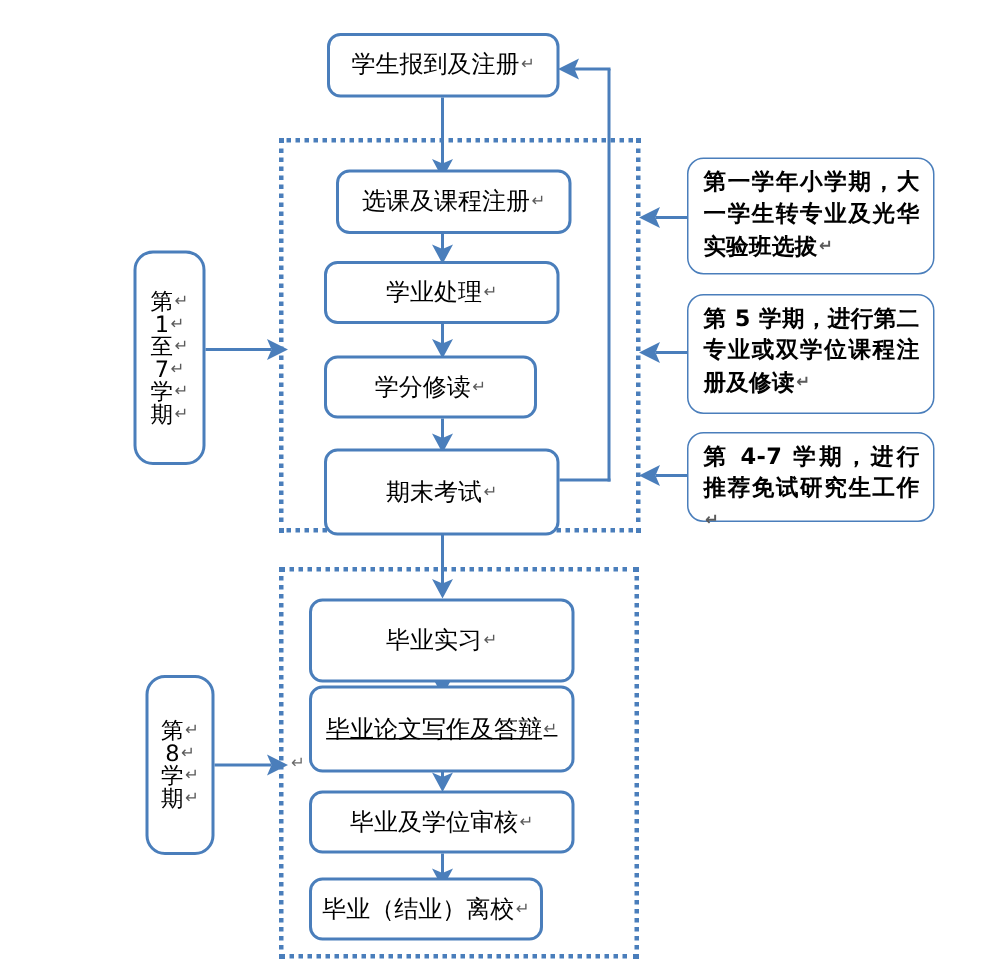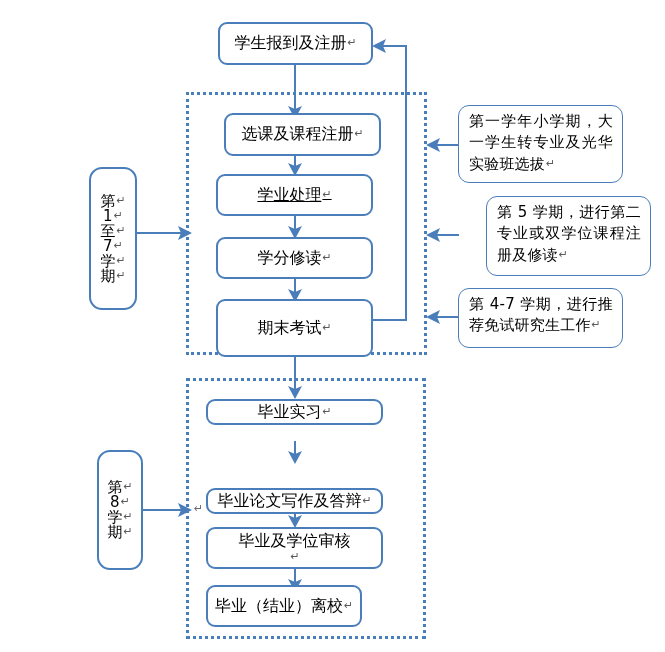--- a/index.html
+++ b/index.html
@@ -50,21 +50,21 @@
     box-sizing: border-box;
     border: 1.6px solid #4A7EBB;
     border-radius: 11px;
     background: #ffffff;
     color: #000000;
     font-size: 15px;
     line-height: 1.42;
     padding: 5px 9px 4px 10px;
     text-align: justify;
     text-align-last: left;
-    font-weight: 400;
+    font-weight: 700;
     letter-spacing: .2px;
   }
 
   
   .vbox {
     position: absolute;
     box-sizing: border-box;
     border: 2px solid #4A7EBB;
     border-radius: 13px;
     background: #ffffff;
@@ -194,60 +194,60 @@
   <div class="pbox" style="left:218px; top:22px; width:155px; height:43px;">
     <span class="ptext">学生报到及注册</span>
       <span class="pilcrow">↵</span>
   </div>
 
   <div class="pbox" style="left:224px; top:113px; width:157px; height:43px;">
     <span class="ptext">选课及课程注册</span>
       <span class="pilcrow">↵</span>
   </div>
 
-  <div class="pbox" style="left:216px; top:174px; width:157px; height:42px;text-decoration:underline;">
+  <div class="pbox" style="left:216px; top:174px; width:157px; height:42px;">
     <span class="ptext">学业处理</span>
       <span class="pilcrow">↵</span>
   </div>
 
-  <div class="pbox" style="left:216px; top:237px; width:157px; height:42px;">
+  <div class="pbox" style="left:216px; top:237px; width:142px; height:42px;">
     <span class="ptext">学分修读</span>
       <span class="pilcrow">↵</span>
   </div>
 
   <div class="pbox" style="left:216px; top:299px; width:157px; height:58px;">
     <span class="ptext">期末考试</span>
       <span class="pilcrow">↵</span>
   </div>
 
-  <div class="pbox" style="left:206px; top:399px; width:177px; height:26px;">
+  <div class="pbox" style="left:206px; top:399px; width:177px; height:56px;">
     <span class="ptext">毕业实习</span>
       <span class="pilcrow">↵</span>
   </div>
 
-  <div class="pbox" style="left:206px; top:488px; width:177px; height:26px;">
+  <div class="pbox" style="left:206px; top:457px; width:177px; height:58px;text-decoration:underline;">
     <span class="ptext">毕业论文写作及答辩</span>
       <span class="pilcrow">↵</span>
   </div>
 
-  <div class="pbox" style="left:206px; top:527px; width:177px; height:42px;flex-direction:column;">
+  <div class="pbox" style="left:206px; top:527px; width:177px; height:42px;">
     <span class="ptext">毕业及学位审核</span>
       <span class="pilcrow">↵</span>
   </div>
 
   <div class="pbox" style="left:206px; top:585px; width:156px; height:42px;">
     <span class="ptext">毕业（结业）离校</span>
       <span class="pilcrow">↵</span>
   </div>
 
   <div class="nbox" style="left:458px; top:105px; width:165px; height:78px;">
     <span>第一学年小学期，大一学生转专业及光华实验班选拔</span><span class="pilcrow">↵</span>
   </div>
 
-  <div class="nbox" style="left:458px; top:196px; width:165px; height:80px;margin-left:28px;">
+  <div class="nbox" style="left:458px; top:196px; width:165px; height:80px;">
     <span>第 5 学期，进行第二专业或双学位课程注册及修读</span><span class="pilcrow">↵</span>
   </div>
 
   <div class="nbox" style="left:458px; top:288px; width:165px; height:60px;">
     <span>第 4-7 学期，进行推荐免试研究生工作</span><span class="pilcrow">↵</span>
   </div>
 
   <div class="vbox" style="left:89px; top:167px; width:48px; height:143px;">
     <span class="vline"><span>第</span><span class="pilcrow">↵</span></span>
     <span class="vline"><span>1</span><span class="pilcrow">↵</span></span>

